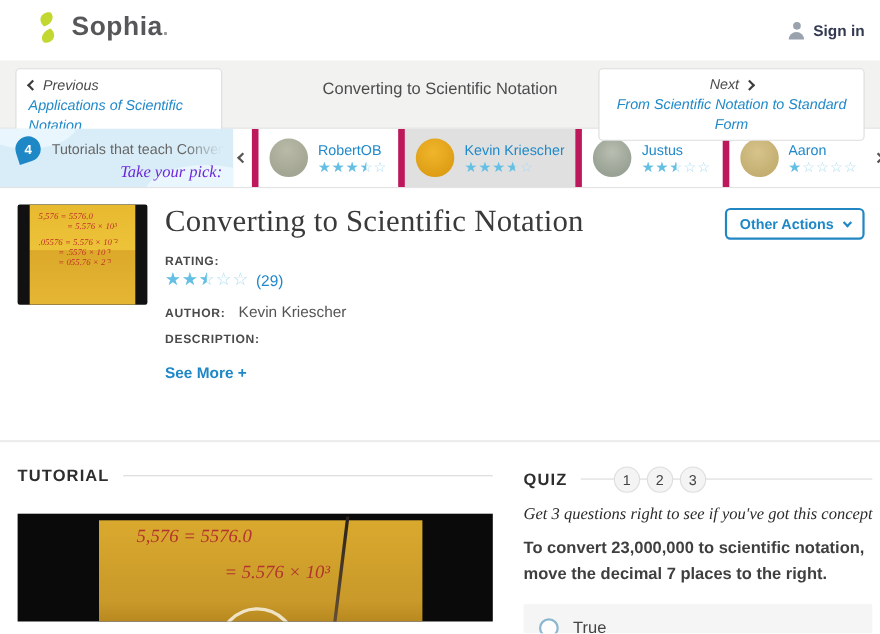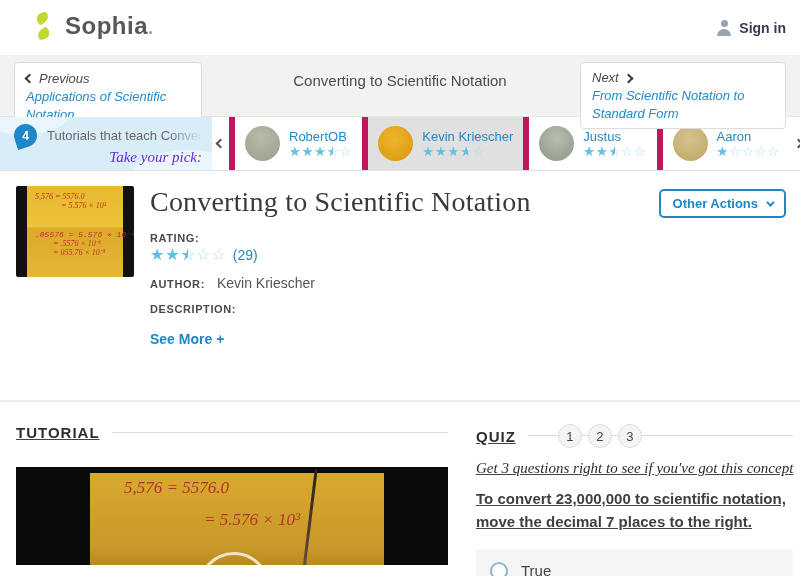--- a/index.html
+++ b/index.html
@@ -17,21 +17,21 @@
   .logo-text { font-size:24px; font-weight:bold; color:#57575a; letter-spacing:.5px; margin-left:9px; line-height:30px; }
   .logo-dot { color:#9a9a9a; font-size:18px; }
   .header-spacer { flex:1; }
   .signin { display:flex; align-items:flex-end; gap:7px; cursor:pointer; }
   .signin-label { font-size:14px; font-weight:bold; color:#333a52; }
 
   
   .navbar { height:62px; background:#f2f2f1; border-bottom:1px solid #e4e4e3; position:relative; }
   .nav-card { position:absolute; top:7px; background:#fff; border:1px solid #ddd; border-radius:4px; padding:5px 11px; line-height:18px; cursor:pointer;font-style:italic; }
   .nav-card.prev { left:14px; width:188px; text-align:left; }
-  .nav-card.next { right:14px; width:206px; text-align:left; }
+  .nav-card.next { right:14px; width:242px; text-align:center; }
   .nav-dir { font-size:13px; color:#4a4a4a; display:inline-flex; align-items:center; gap:6px; }
   .nav-link { font-size:13px; color:#2089c9; display:block; }
   .nav-title { position:absolute; left:0; right:0; top:17px; text-align:center; font-size:15px; color:#4c4c4c; }
   .chev { display:inline-block; width:7px; height:7px; border-style:solid; border-color:#3c3c3c; border-width:0; }
   .chev.left  { border-left-width:2px; border-bottom-width:2px; transform:rotate(45deg); }
   .chev.right { border-right-width:2px; border-top-width:2px; transform:rotate(45deg); }
 
   
   .carousel { height:54px; display:flex; border-bottom:1px solid #e3e3e3; background:#fff; }
   .car-intro { width:212px; background:#d9edf8; position:relative; overflow:hidden; padding:7px 10px 0 14px; flex:0 0 auto; }
@@ -62,40 +62,40 @@
   .stars .st-fg { position:absolute; left:0; top:0; overflow:hidden; white-space:nowrap; color:#64bfe2; }
   .stars.big { font-size:16px; }
 
   
   .lesson { position:relative; padding:15px 14px 0 16px; height:229px; }
   .thumb { position:absolute; left:16px; top:15px; width:118px; height:91px; background:#111; border-radius:2px; overflow:hidden; }
   .thumb-paper { position:absolute; left:11px; right:11px; top:0; bottom:0;
     background:linear-gradient(180deg, #e7b92f 0%, #edc33a 45%, #dca92a 46%, #e5b634 100%); padding:6px 4px 0 8px; }
   .thumb-line { font-family:cursive; font-style:italic; font-size:8px; line-height:9px; color:#c03028; white-space:nowrap; }
   .thumb-line.ind1 { padding-left:26px; }
-  .thumb-line.gap { margin-top:20px;font-family:Liberation Mono, monospace; }
+  .thumb-line.gap { margin-top:6px; }
   .thumb-line.ind2 { padding-left:18px; }
   .lesson-body { margin-left:134px; }
   .lesson-title { font-family:"Liberation Serif", serif; font-size:28px; color:#3a3a3a; font-weight:normal; letter-spacing:.2px; }
   .other-actions { position:absolute; right:14px; top:18px; display:flex; align-items:center; gap:8px;
     border:2px solid #2286c3; border-radius:5px; background:#fff; color:#1e88c7;
     font-size:13px; font-weight:bold; padding:5px 12px; cursor:pointer; font-family:"Liberation Sans", sans-serif; }
   .other-actions .chev { border-color:#1e88c7; width:6px; height:6px; border-right-width:2px; border-bottom-width:2px; transform:rotate(45deg) translateY(-2px); }
   .meta-label { font-size:11px; font-weight:bold; color:#4a4a4a; letter-spacing:.6px; }
   .rating-block { margin-top:14px; }
   .rating-row { margin-top:3px; display:flex; align-items:center; gap:6px; }
   .rating-count { font-size:14px; color:#2089c9; cursor:pointer; }
   .author-row { margin-top:12px; display:flex; align-items:baseline; gap:12px; }
   .author-name { font-size:14px; color:#555; }
   .desc-block { margin-top:12px; }
   .desc-text { font-size:14px; color:#555; margin-top:5px; line-height:1.4; }
   .see-more { margin-top:16px; font-size:14px; font-weight:bold; color:#1e88c7; cursor:pointer; display:inline-block; }
 
   
-  .bottom { border-top:2px solid #ececec; height:136px; display:flex; padding:0 26px 0 16px; gap:28px;text-decoration:underline; }
+  .bottom { border-top:2px solid #ececec; height:136px; display:flex; padding:0 26px 0 16px; gap:28px; }
   .col-tutorial { width:432px; flex:0 0 auto; padding-top:22px; }
   .sec-head { display:flex; align-items:center; gap:12px; }
   .sec-title { font-size:15px; font-weight:bold; color:#2e2e2e; letter-spacing:1px; }
   .sec-rule { flex:1; height:1px; background:#d9d9d9; }
   .video { position:relative; margin-top:26px; height:98px; background:#0a0a0a; overflow:hidden; }
   .video-paper { position:absolute; left:74px; width:294px; top:6px; bottom:0;
     background:linear-gradient(180deg, #d9a92e, #c9992a 80%, #b8891f); }
   .video-line { font-family:cursive; font-style:italic; color:#b3342e; font-size:17px; line-height:1; white-space:nowrap; }
   .vl1 { position:absolute; left:108px; top:12px; }
   .vl2 { position:absolute; left:188px; top:44px; }
@@ -204,21 +204,21 @@
       </div>
   </div>
 
   <div class="lesson">
     <div class="thumb">
       <div class="thumb-paper">
         <div class="thumb-line">5,576 = 5576.0</div>
         <div class="thumb-line ind1">= 5.576 × 10³</div>
         <div class="thumb-line gap">.05576 = 5.576 × 10⁻²</div>
         <div class="thumb-line ind2">= .5576 × 10⁻¹</div>
-        <div class="thumb-line ind2">= 055.76 × 10⁻³</div>
+        <div class="thumb-line ind2">= 055.76 × 2⁻³</div>
       </div>
     </div>
     <button class="other-actions">
       <span>Other Actions</span>
       <span class="chev"></span>
     </button>
     <div class="lesson-body">
       <h1 class="lesson-title">Converting to Scientific Notation</h1>
       <div class="rating-block">
         <div class="meta-label">RATING:</div>

